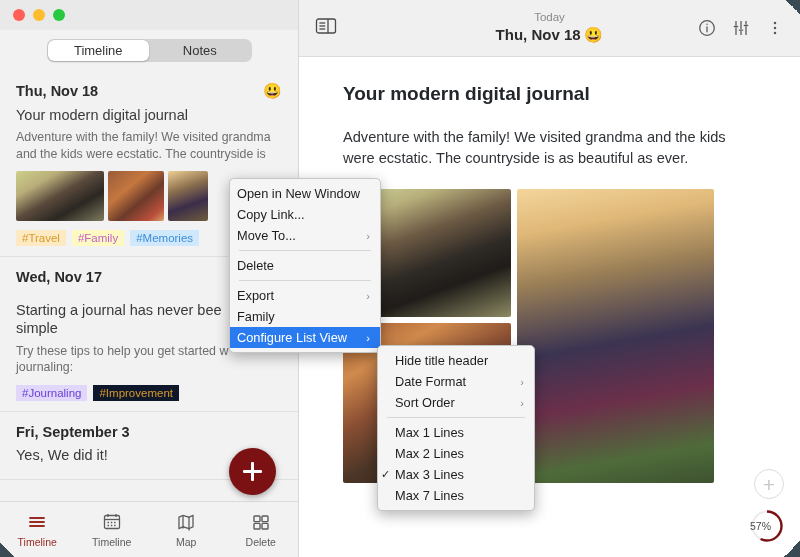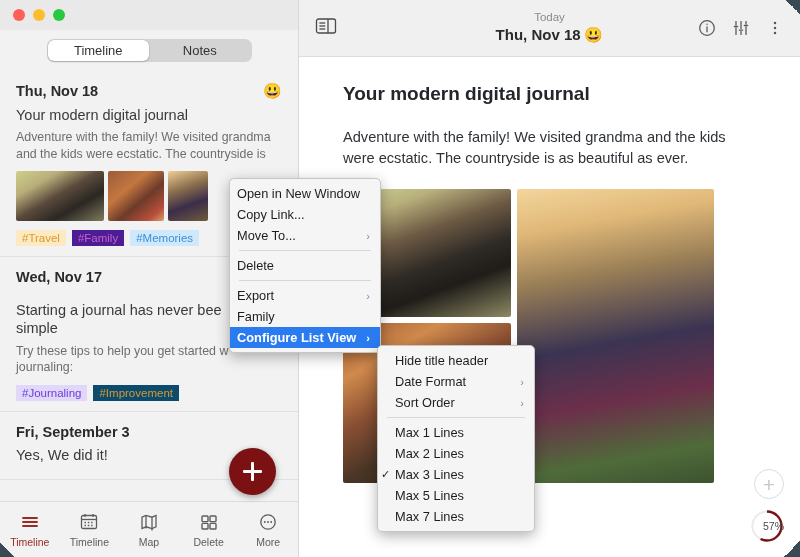--- a/index.html
+++ b/index.html
@@ -218,21 +218,21 @@
     width: 30px; height: 30px; border-radius: 50%;
     border: 1px solid #dcdcdc;
     display: flex; align-items: center; justify-content: center;
     color: #c9c9c9; font-size: 21px; line-height: 1;
     background: rgba(255,255,255,.85);
   }
   .progress {
     position: absolute; right: 16px; bottom: 14px;
     width: 34px; height: 34px; border-radius: 50%;
     background: #fff;
-    display: flex; align-items: center; justify-content: flex-end;
+    display: flex; align-items: center; justify-content: flex-start;
     font-size: 10.5px; color: #4a4a4a;
   }
   .progress svg { position: absolute; inset: 0; }
 
   
   .ctxmenu {
     position: absolute;
     left: 229px; top: 178px;
     width: 152px;
     background: #f5f5f5;
@@ -249,21 +249,21 @@
     display: flex; align-items: center;
     padding: 0 10px 0 7px;
     position: relative;
     white-space: nowrap;
   }
   .mi .arrow {
     margin-left: auto;
     color: #8c8c8c;
     font-size: 11px;
   }
-  .mi.highlight { background: #2a7bf0; color: #fff; font-weight: bold; }
+  .mi.highlight { background: #2a7bf0; color: #fff; font-weight: normal; }
   .mi.highlight .arrow { color: #fff; }
   .mi .check { width: 11px; margin-left: -2px; margin-right: 3px; font-size: 11px; }
   .sep { height: 1px; background: #d7d7d7; margin: 4px 9px; }
 
   .submenu {
     position: absolute;
     left: 377px; top: 345px;
     width: 158px;
     background: #f5f5f5;
     border: 1px solid #c6c6c6;
@@ -326,34 +326,34 @@
         </div>
         <div class="entry-title">Your modern digital journal</div>
         <div class="entry-body">Adventure with the family! We visited grandma and the kids were ecstatic. The countryside is</div>
         <div class="thumbs">
           <div class="thumb" style="width:88px;background-image:linear-gradient(150deg,#cdd08a 0%,#b9ae7a 25%,#5a4a3c 48%,#2b2722 70%,#7e7a5e 100%);"></div>
           <div class="thumb" style="width:56px;background-image:linear-gradient(140deg,#9a5b3a 0%,#c4773f 35%,#6d3b2a 60%,#b84f3b 85%,#d9a06a 100%);"></div>
           <div class="thumb" style="width:40px;background-image:linear-gradient(160deg,#f0cf95 0%,#8c6f4e 35%,#3b2d4a 65%,#6e5c3d 100%);"></div>
         </div>
         <div class="tagrow">
           <span class="tag" style="background:#fdeac2;color:#d99a2b;">#Travel</span>
-          <span class="tag" style="background:#4c1d95;color:#c462c9;">#Family</span>
+          <span class="tag" style="background:#fef9c3;color:#c462c9;">#Family</span>
           <span class="tag" style="background:#cfe8fb;color:#3c8fd6;">#Memories</span>
         </div>
       </div>
 
       <div class="entry">
         <div class="entry-top">
           <span class="entry-date">Wed, Nov 17</span>
         </div>
         <div class="entry-title" style="max-width:210px;margin-top:16px;">Starting a journal has never bee simple</div>
         <div class="entry-body" style="max-width:215px;">Try these tips to help you get started w journaling:</div>
         <div class="tagrow">
           <span class="tag" style="background:#e0d7fb;color:#6c3fd6;">#Journaling</span>
-          <span class="tag" style="background:#0c4a6e;color:#d99a2b;">#Improvement</span>
+          <span class="tag" style="background:#0f172a;color:#d99a2b;">#Improvement</span>
         </div>
       </div>
 
       <div class="entry">
         <div class="entry-top">
           <span class="entry-date">Fri, September 3</span>
         </div>
         <div class="entry-title">Yes, We did it!</div>
         <div class="entry-body"></div>
       </div>
@@ -390,29 +390,20 @@
         <span>Map</span>
       </div>
       <div class="tabitem">
         <svg class="tab-ico" viewBox="0 0 22 20" fill="none" stroke="#5c5c5c" stroke-width="1.4">
           <rect x="4" y="4" width="6" height="5.6" rx="0.8"></rect>
             <rect x="12" y="4" width="6" height="5.6" rx="0.8"></rect>
           <rect x="4" y="11.4" width="6" height="5.6" rx="0.8"></rect>
             <rect x="12" y="11.4" width="6" height="5.6" rx="0.8"></rect>
         </svg>
         <span>Delete</span>
-      </div>
-      <div class="tabitem">
-        <svg class="tab-ico" viewBox="0 0 22 20" fill="none" stroke="#5c5c5c" stroke-width="1.3">
-          <circle cx="11" cy="10" r="7.2"></circle>
-          <circle cx="7.8" cy="10" r="0.95" fill="#5c5c5c" stroke="none"></circle>
-          <circle cx="11" cy="10" r="0.95" fill="#5c5c5c" stroke="none"></circle>
-          <circle cx="14.2" cy="10" r="0.95" fill="#5c5c5c" stroke="none"></circle>
-        </svg>
-        <span>More</span>
       </div>
     </div>
   </div>
 
   <div class="main">
 
     <div class="main-header">
       <span>
         <svg class="mh-left" viewBox="0 0 22 18" fill="none" stroke="#4a4a4a" stroke-width="1.3">
           <rect x="1.5" y="2" width="19" height="14" rx="2"></rect>
@@ -534,23 +525,20 @@
       <span>Max 1 Lines</span>
     </div>
     <div class="mi">
       <span>Max 2 Lines</span>
     </div>
     <div class="mi checked">
       <span class="check">✓</span>
       <span>Max 3 Lines</span>
     </div>
     <div class="mi">
-      <span>Max 5 Lines</span>
-    </div>
-    <div class="mi">
       <span>Max 7 Lines</span>
     </div>
   </div>
 
   <div class="corner"></div>
   <div class="corner-tr"></div>
   <div class="corner-bl"></div>
 </div>
 
 </body></html>

